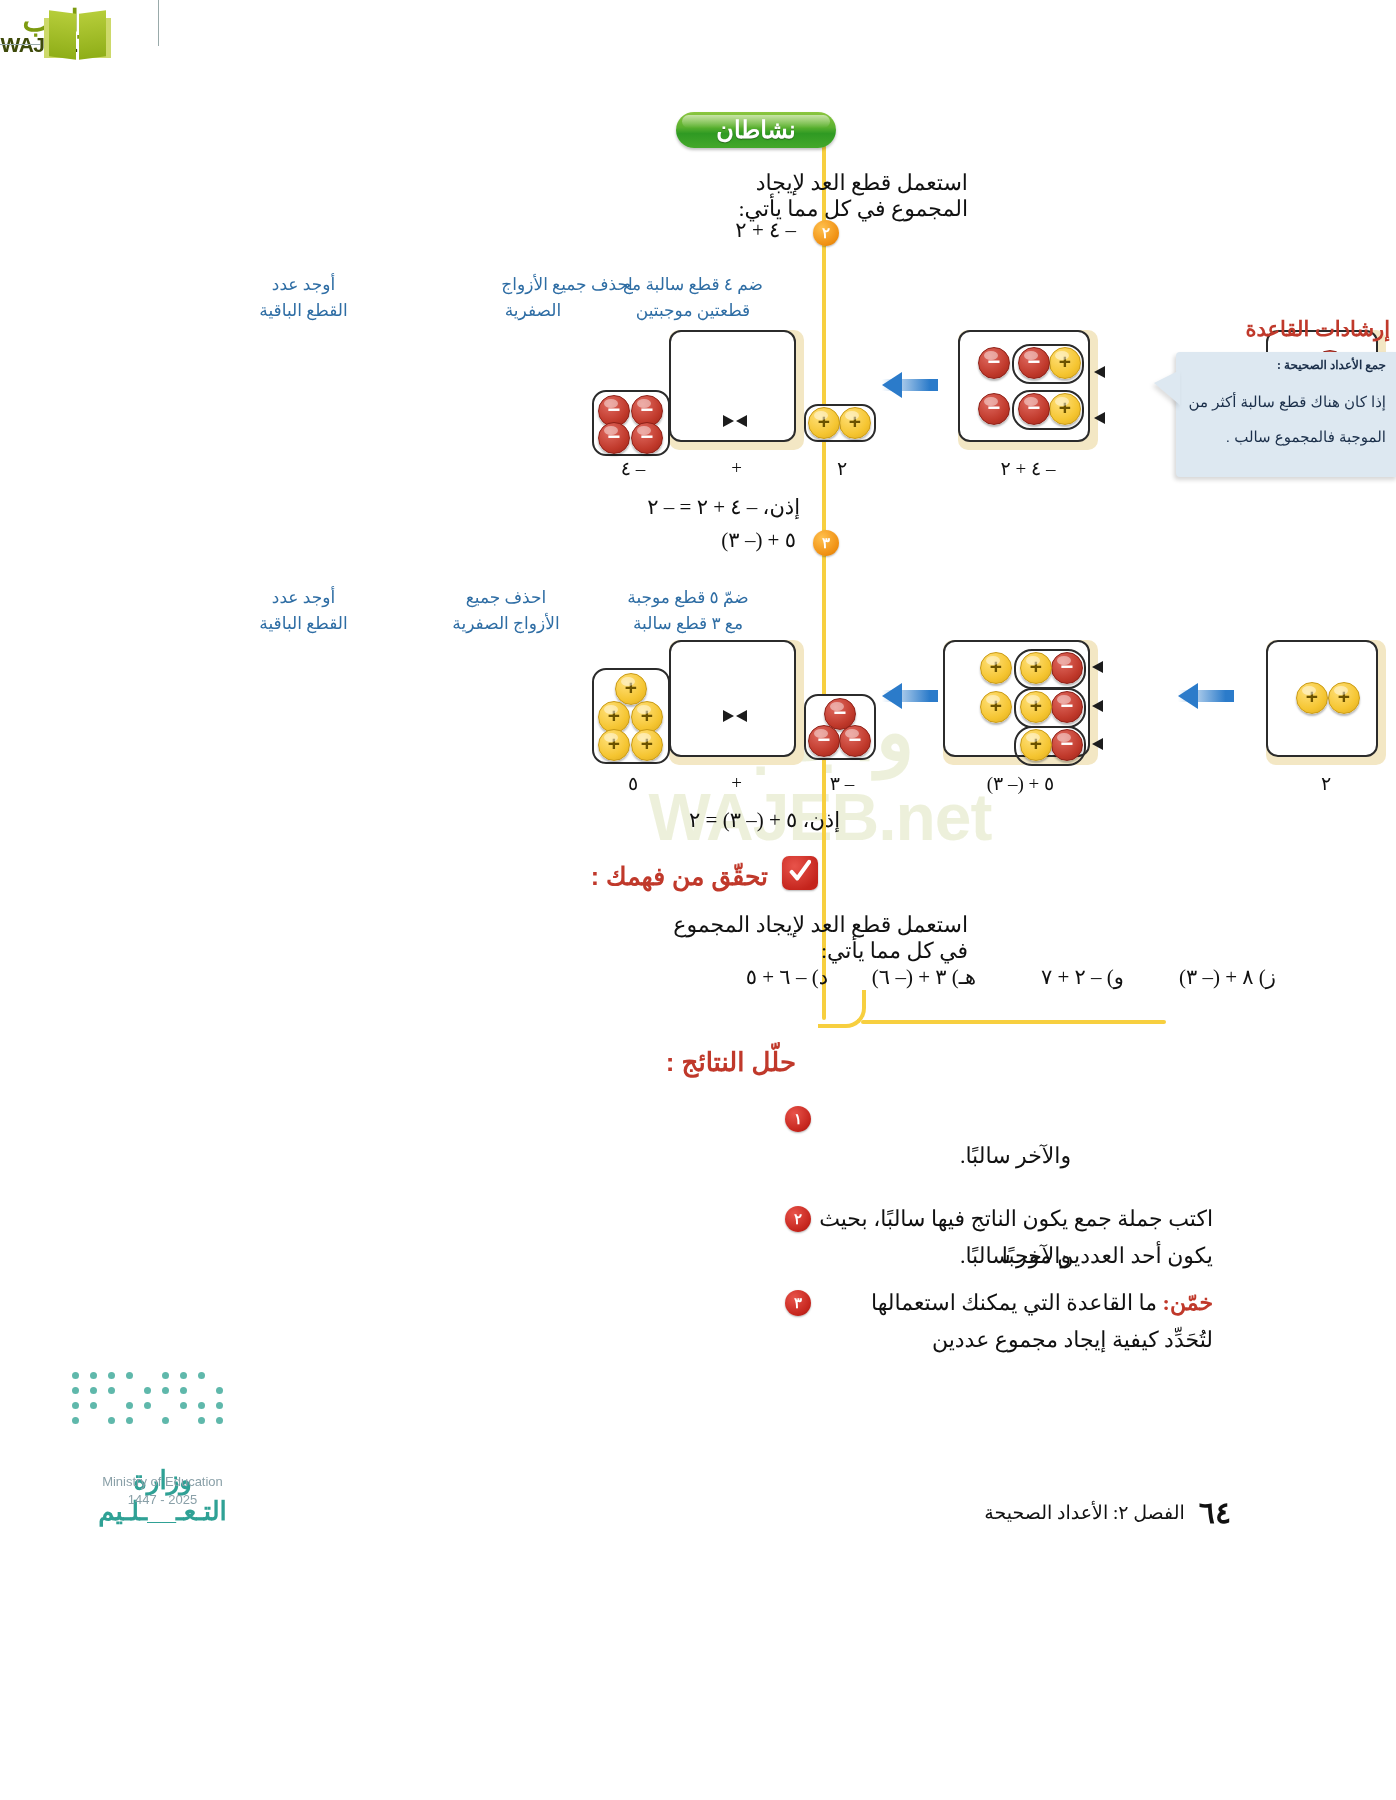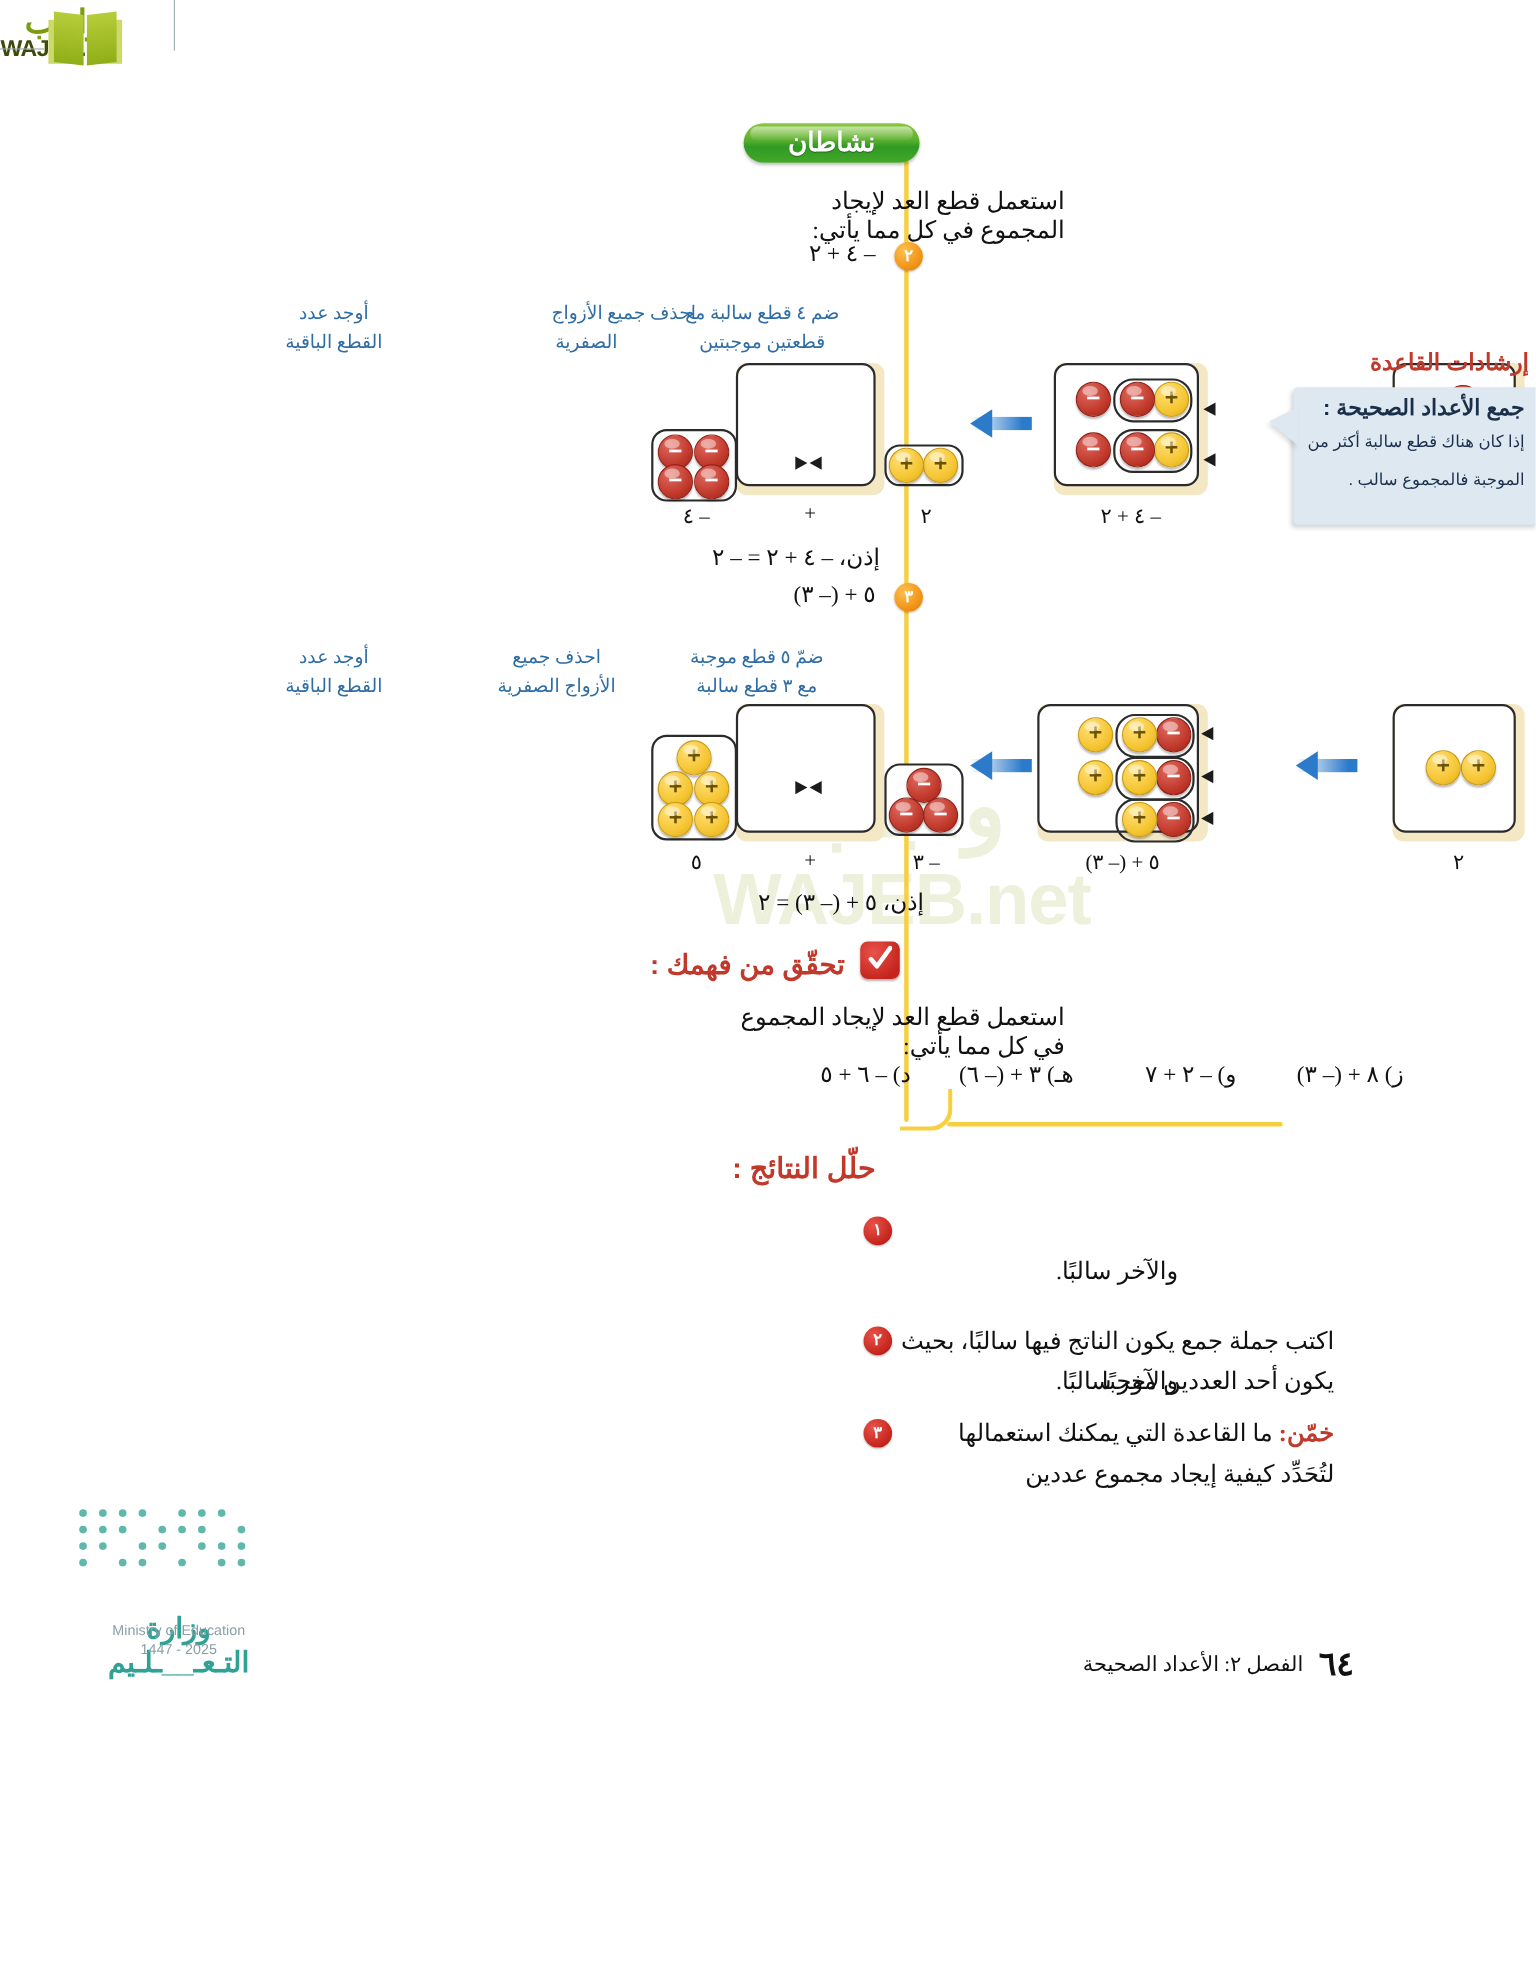--- a/index.html
+++ b/index.html
@@ -144,21 +144,21 @@
     border-top:13px solid transparent;border-bottom:22px solid transparent;
     border-right:26px solid #dde8f1;
     filter:drop-shadow(-2px 3px 2px rgba(0,0,0,.13));
   }
   #study-tip-title{
     position:absolute;right:8px;top:-35px;width:214px;text-align:right;
     color:#c0392b;font-weight:bold;font-size:21px;
     font-family:"Liberation Sans",sans-serif;
   }
   #study-tip .sub{position:absolute;right:12px;top:6px;width:200px;text-align:right;
-    color:#1b2f4a;font-weight:bold;font-size:20px;font-family:Liberation Sans, sans-serif;}
+    color:#1b2f4a;font-weight:bold;font-size:12px;font-family:Liberation Serif, serif;}
   #study-tip .body{position:absolute;right:12px;top:32px;width:200px;text-align:right;
     color:#1b2f4a;font-size:15px;line-height:35px;font-family:"Liberation Sans",sans-serif;}
 
   
   #check-head{position:absolute;right:600px;top:862px;}
   #check-head .label{position:absolute;right:28px;top:0;white-space:nowrap;
     color:#c0392b;font-weight:bold;font-size:25px;font-family:"Liberation Sans",sans-serif;}
   #check-badge{position:absolute;right:-22px;top:-6px;width:36px;height:34px;
     background:radial-gradient(circle at 35% 30%,#e8534a,#c4241c 75%);
     border-radius:7px;box-shadow:0 1px 2px rgba(0,0,0,.3);}

